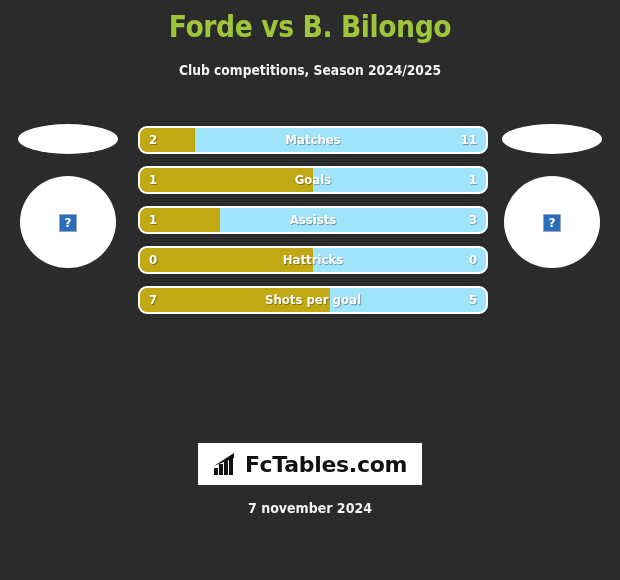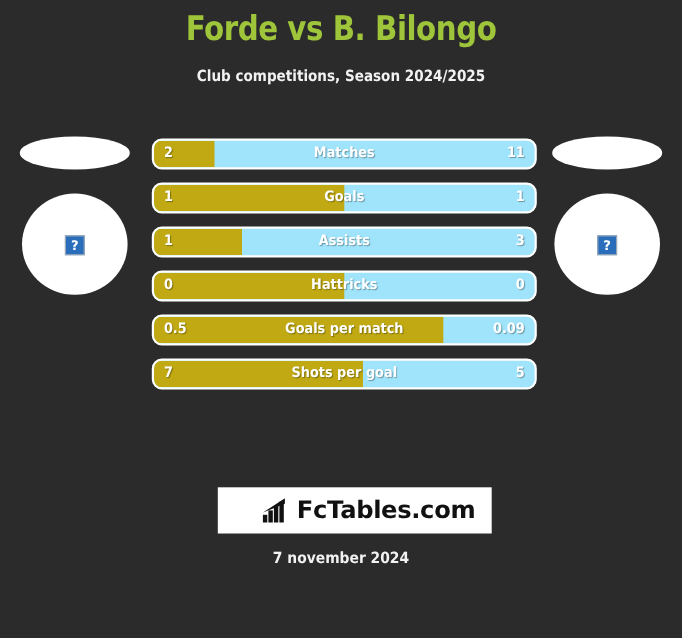--- a/index.html
+++ b/index.html
@@ -146,21 +146,20 @@
     position: absolute;
     left: 198px;
     top: 443px;
     width: 224px;
     height: 42px;
     background: #ffffff;
     display: flex;
     align-items: center;
     justify-content: center;
     gap: 6px;
-    padding-left: 25px;
   }
   .logo-icon { display: block; }
   .logo-text {
     font-family: "DejaVu Sans", sans-serif;
     font-size: 22px;
     font-weight: bold;
     color: #111111;
     letter-spacing: -0.3px;
   }
 
@@ -215,26 +214,20 @@
         <div class="bar-fill" style="width: 23%;"></div>
         <div class="bar-left-val">1</div>
         <div class="bar-label">Assists</div>
         <div class="bar-right-val">3</div>
       </div>
       <div class="bar-row">
         <div class="bar-fill" style="width: 50%;"></div>
         <div class="bar-left-val">0</div>
         <div class="bar-label">Hattricks</div>
         <div class="bar-right-val">0</div>
-      </div>
-      <div class="bar-row">
-        <div class="bar-fill" style="width: 76%;"></div>
-        <div class="bar-left-val">0.5</div>
-        <div class="bar-label">Goals per match</div>
-        <div class="bar-right-val">0.09</div>
       </div>
       <div class="bar-row">
         <div class="bar-fill" style="width: 55%;"></div>
         <div class="bar-left-val">7</div>
         <div class="bar-label">Shots per goal</div>
         <div class="bar-right-val">5</div>
       </div>
     </div>
 
   <div class="logo-box">

